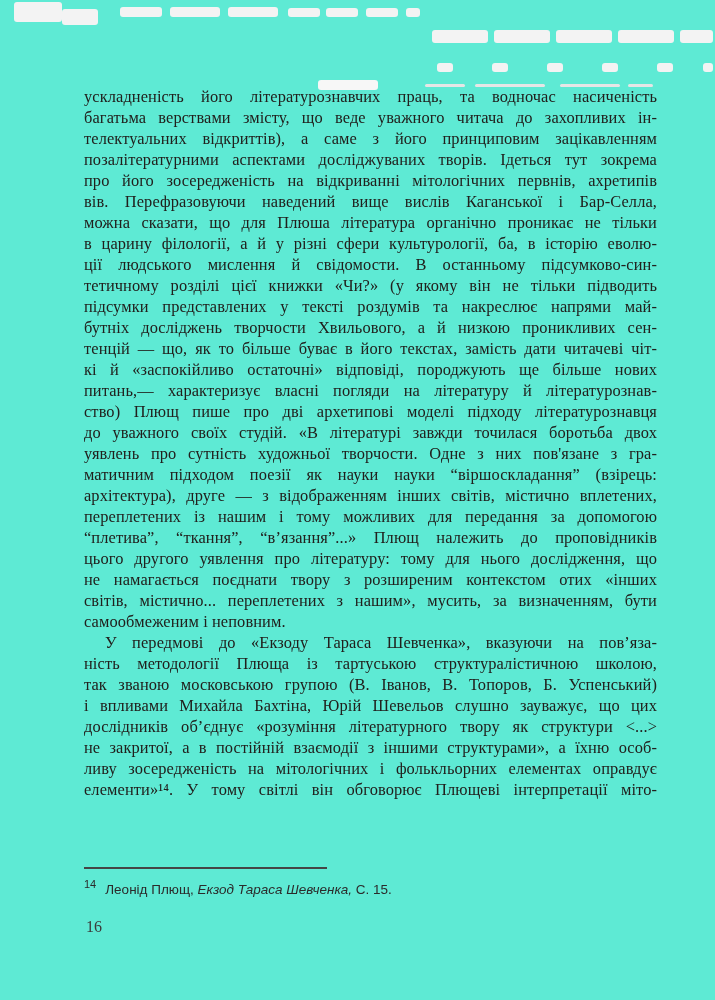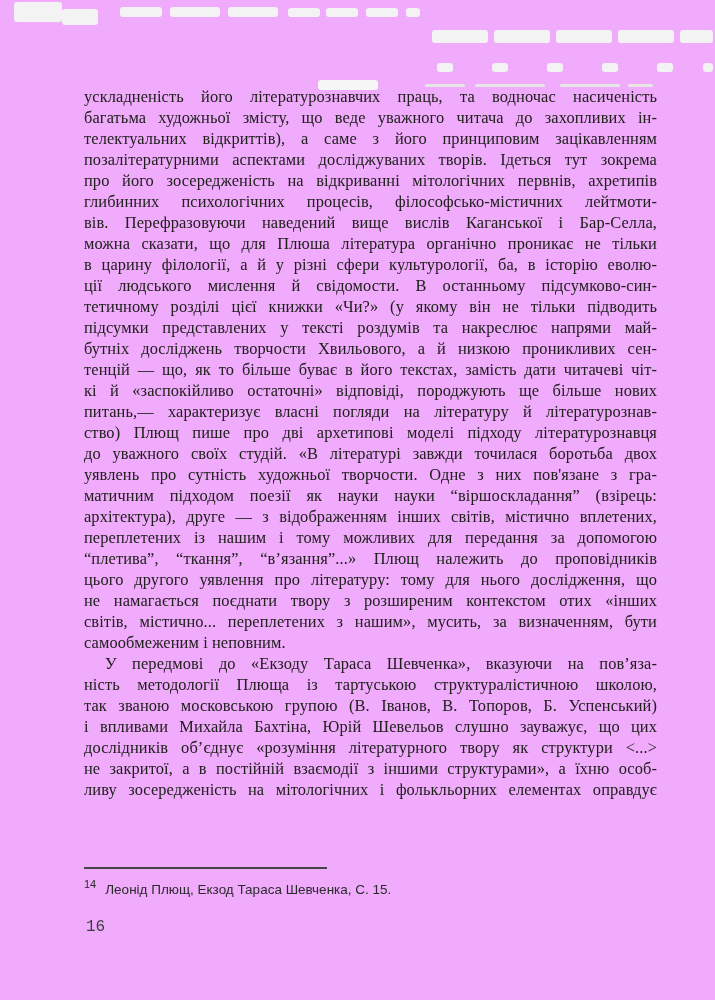--- a/index.html
+++ b/index.html
@@ -3,45 +3,45 @@
 <meta charset="utf-8">
 <style>
   html,body{margin:0;padding:0;}
   body{
     width:715px;height:1000px;
     background:#fdfdfc;
     position:relative;
     overflow:hidden;
     font-family:"Liberation Serif", serif;
   }
-  .page{position:absolute;left:0;top:0;width:715px;height:1000px;background:#f0abfc;}
+  .page{position:absolute;left:0;top:0;width:715px;height:1000px;background:#5eead4;}
   
   .a{position:absolute;background:#f3f3f3;border-radius:3px;}
   .a.dark{background:#e6e6e6;border-radius:2px;}
   .a.xfaint{background:#f7f7f7;}
   
   .text-block{
     position:absolute;left:84px;top:86px;width:573px;
     font-size:16.4px;line-height:21px;color:#21201d;
     letter-spacing:0.1px;
   }
   .tline{text-align:justify;text-align-last:justify;line-height:21px;overflow:visible;}
   .tline.lastline{text-align-last:left;}
   .tline.indent{text-indent:21px;}
   .footnote-sep{position:absolute;left:84px;top:867px;width:243px;height:2px;background:#454545;}
   .footnote{
     position:absolute;left:84px;top:875px;width:560px;
     font-family:"Liberation Sans", sans-serif;
     font-size:13.5px;color:#2b2b2b;line-height:18px;
   }
   .footnote sup{font-size:11px;margin-right:9px;}
-  .footnote .it{}
+  .footnote .it{font-style:italic;}
   .pagenum{
     position:absolute;left:86px;top:918px;
-    font-family:Liberation Mono, monospace;
+    font-family:Liberation Serif, serif;
     font-size:16px;color:#3c3c3c;text-align:center;
   }
 </style>
 </head>
 <body>
 
 <div class="page">
 
   <div>
     <div class="a" style="left:14px;top:2px;width:48px;height:20px;"></div>
@@ -66,25 +66,24 @@
     <div class="a" style="left:703px;top:63px;width:10px;height:9px;"></div>
     <div class="a xfaint" style="left:318px;top:80px;width:60px;height:10px;"></div>
     <div class="a dark" style="left:425px;top:84px;width:40px;height:3px;"></div>
     <div class="a dark" style="left:475px;top:84px;width:70px;height:3px;"></div>
     <div class="a dark" style="left:560px;top:84px;width:60px;height:3px;"></div>
     <div class="a dark" style="left:628px;top:84px;width:25px;height:3px;"></div>
   </div>
 
   <div class="text-block" id="text-block">
       <div class="tline">ускладненість його літературознавчих праць, та водночас насиченість</div>
-      <div class="tline">багатьма художньої змісту, що веде уважного читача до захопливих ін-</div>
+      <div class="tline">багатьма верствами змісту, що веде уважного читача до захопливих ін-</div>
       <div class="tline">телектуальних відкриттів), а саме з його принциповим зацікавленням</div>
       <div class="tline">позалітературними аспектами досліджуваних творів. Ідеться тут зокрема</div>
       <div class="tline">про його зосередженість на відкриванні мітологічних первнів, ахретипів</div>
-      <div class="tline">глибинних психологічних процесів, філософсько-містичних лейтмоти-</div>
       <div class="tline">вів. Перефразовуючи наведений вище вислів Каганської і Бар-Селла,</div>
       <div class="tline">можна сказати, що для Плюша література органічно проникає не тільки</div>
       <div class="tline">в царину філології, а й у різні сфери культурології, ба, в історію еволю-</div>
       <div class="tline">ції людського мислення й свідомости. В останньому підсумково-син-</div>
       <div class="tline">тетичному розділі цієї книжки «Чи?» (у якому він не тільки підводить</div>
       <div class="tline">підсумки представлених у тексті роздумів та накреслює напрями май-</div>
       <div class="tline">бутніх досліджень творчости Хвильового, а й низкою проникливих сен-</div>
       <div class="tline">тенцій — що, як то більше буває в його текстах, замість дати читачеві чіт-</div>
       <div class="tline">кі й «заспокійливо остаточні» відповіді, породжують ще більше нових</div>
       <div class="tline">питань,— характеризує власні погляди на літературу й літературознав-</div>
@@ -99,20 +98,21 @@
       <div class="tline">не намагається поєднати твору з розширеним контекстом отих «інших</div>
       <div class="tline">світів, містично... переплетених з нашим», мусить, за визначенням, бути</div>
       <div class="tline lastline">самообмеженим і неповним.</div>
       <div class="tline indent">У передмові до «Екзоду Тараса Шевченка», вказуючи на пов’яза-</div>
       <div class="tline">ність методології Плюща із тартуською структуралістичною школою,</div>
       <div class="tline">так званою московською групою (В. Іванов, В. Топоров, Б. Успенський)</div>
       <div class="tline">і впливами Михайла Бахтіна, Юрій Шевельов слушно зауважує, що цих</div>
       <div class="tline">дослідників об’єднує «розуміння літературного твору як структури &lt;...&gt;</div>
       <div class="tline">не закритої, а в постійній взаємодії з іншими структурами», а їхню особ-</div>
       <div class="tline">ливу зосередженість на мітологічних і фолькльорних елементах оправдує</div>
+      <div class="tline">елементи»¹⁴. У тому світлі він обговорює Плющеві інтерпретації міто-</div>
     </div>
 
   <div class="footnote-sep"></div>
   <div class="footnote"><sup>14</sup><span>Леонід Плющ, </span><span class="it">Екзод Тараса Шевченка,</span><span> С. 15.</span></div>
 
   <div class="pagenum">16</div>
 
 </div>
 
 </body></html>

